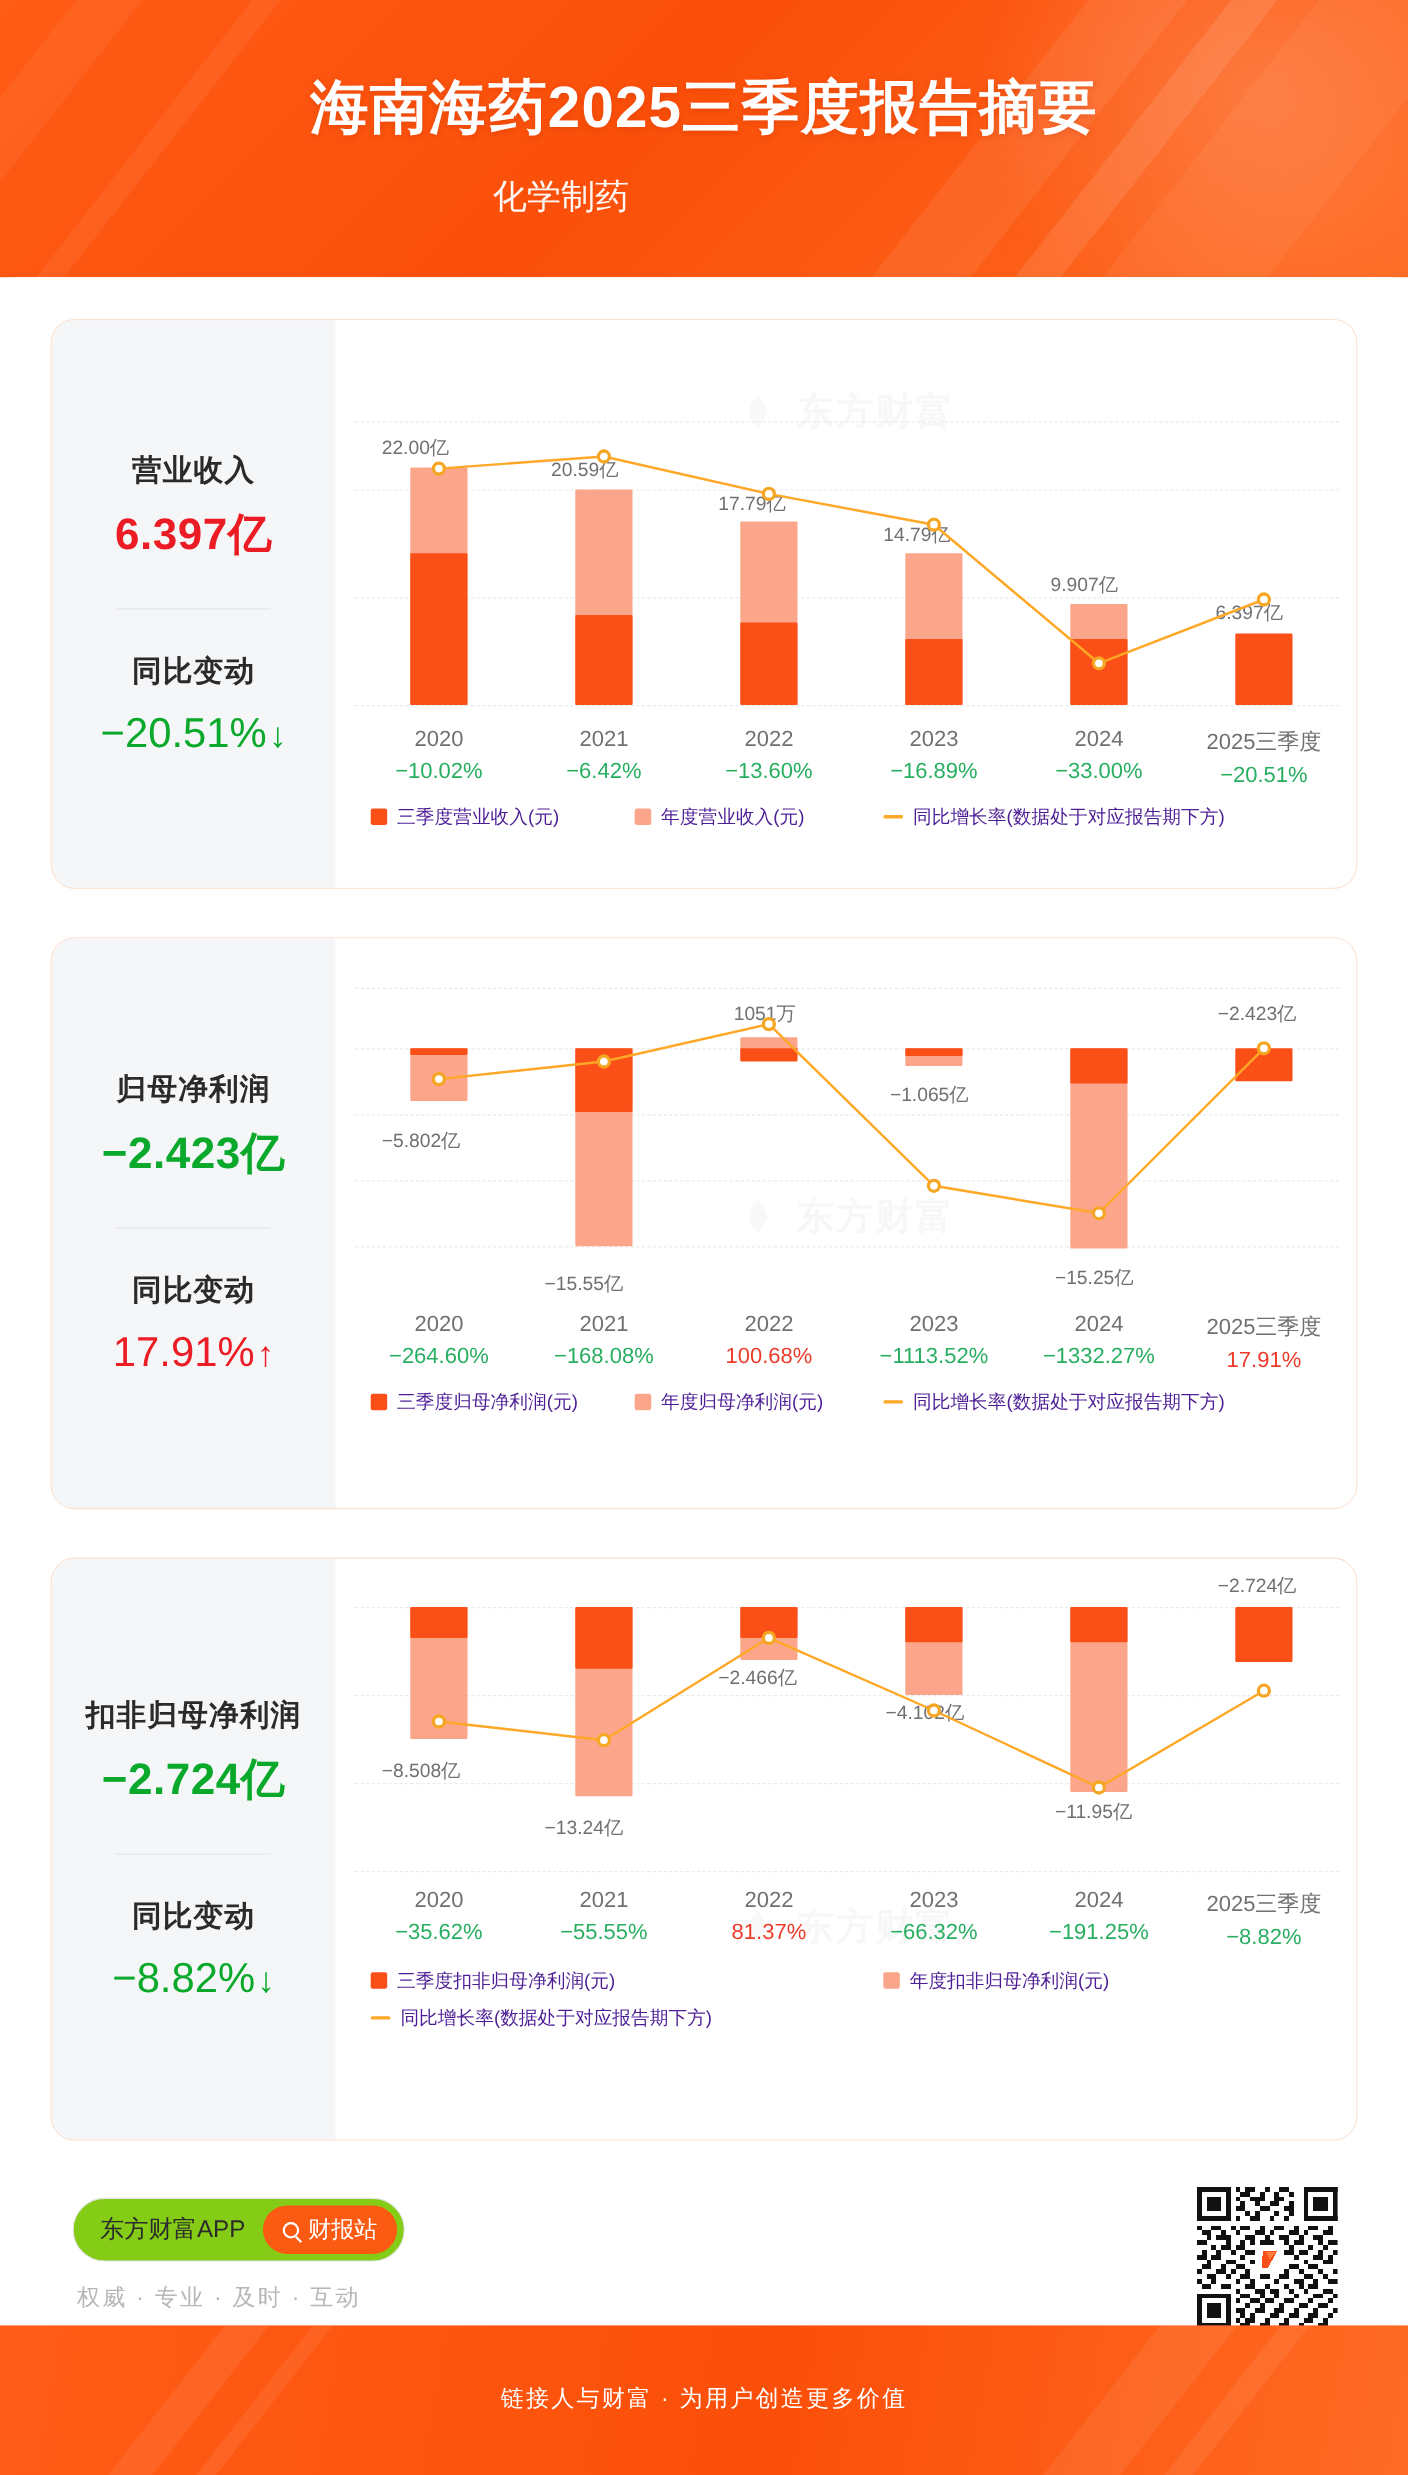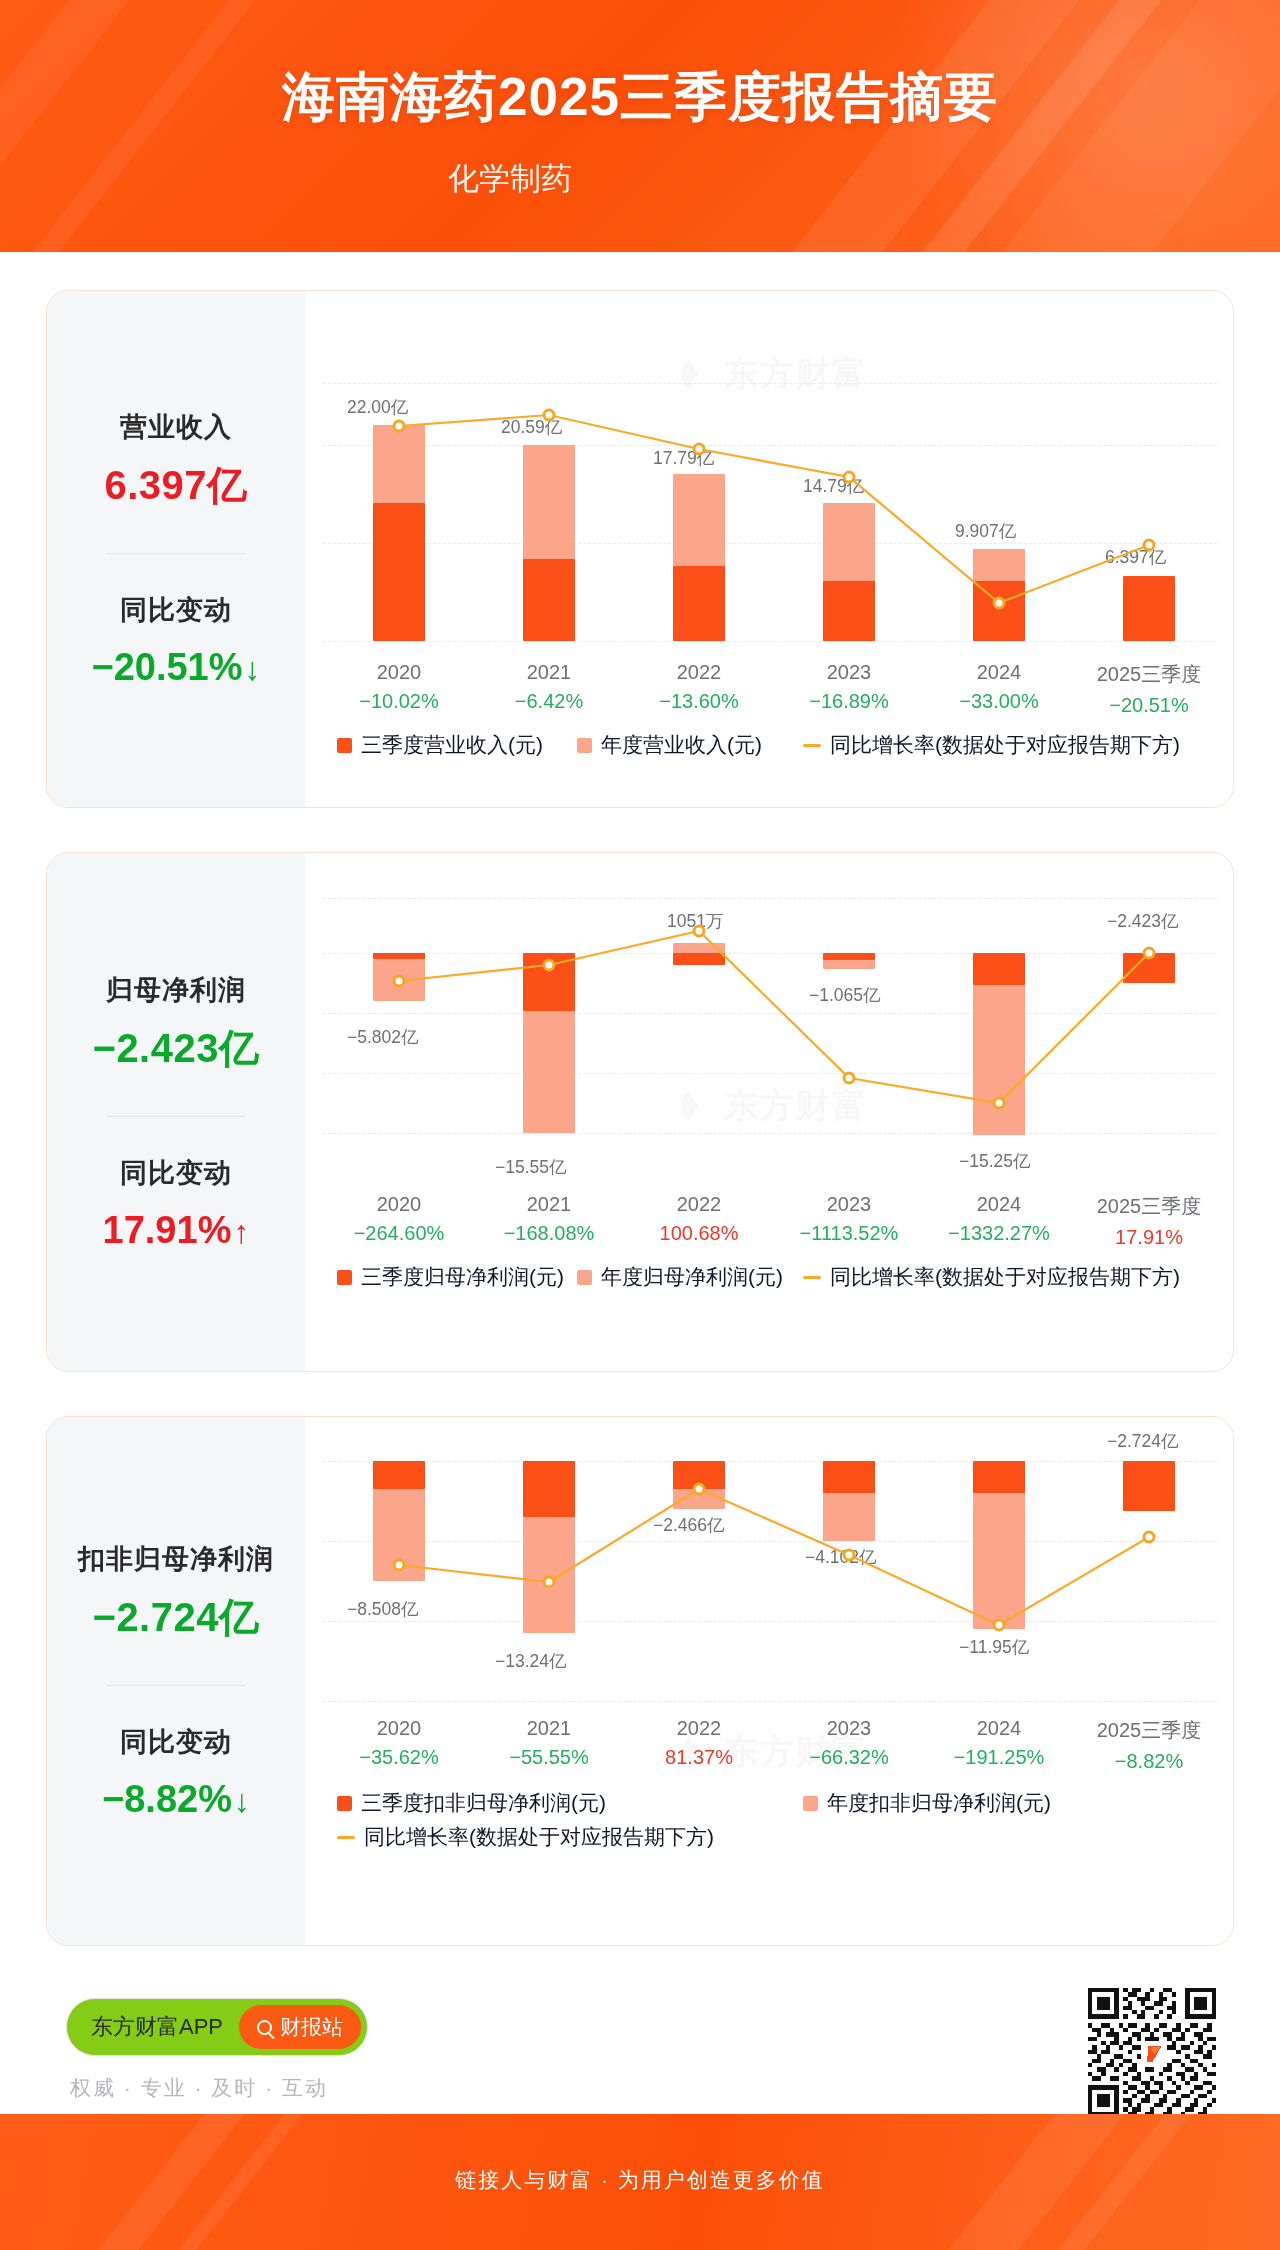--- a/index.html
+++ b/index.html
@@ -93,21 +93,21 @@
   .kpi-divider {
     width: 140px; height: 1px; background: #e2e3e6;
     margin: 40px auto 38px auto;
   }
   .kpi-label2 {
     font-size: 27px; font-weight: bold; color: #2a2a2a;
     letter-spacing: 1px;
   }
   .kpi-value2 {
     margin-top: 18px;
-    font-size: 38px; font-weight: bold; text-align: center;
+    font-size: 38px; font-weight: normal; text-align: center;
   }
   .kpi-value2.red   { color: #ec1c24; }
   .kpi-value2.green { color: #0aa92b; }
   .arrow { font-size: 32px; margin-left: 2px; }
 
   .card-right {
     position: absolute;
     left: 258px; top: 0;
     width: 930px; height: 100%;
     background: #ffffff;
@@ -149,21 +149,21 @@
     font-size: 20px; display: block; margin-top: 6px;
   }
   .pct.green { color: #27ae60; }
   .pct.red   { color: #ec3b2b; }
 
   
   .legend { position: absolute; left: 18px; width: 894px; }
   .legend-row { position: absolute; display: flex; align-items: center; }
   .lg-swatch { width: 15px; height: 15px; border-radius: 2px; margin-right: 9px; }
   .lg-line  { width: 18px; height: 3px; border-radius: 2px; margin-right: 9px; background: #ffa726; }
-  .lg-text  { font-size: 21px; color: #0f172a; white-space: nowrap; }
+  .lg-text  { font-size: 17px; color: #4c1d95; white-space: nowrap; }
 
   
   .wm {
     position: absolute;
     display: flex; align-items: center;
     opacity: 0.055; pointer-events: none;
     font-size: 34px; font-weight: bold; color: #7a7a7a;
     letter-spacing: 2px;
   }
   .wm-mark {

